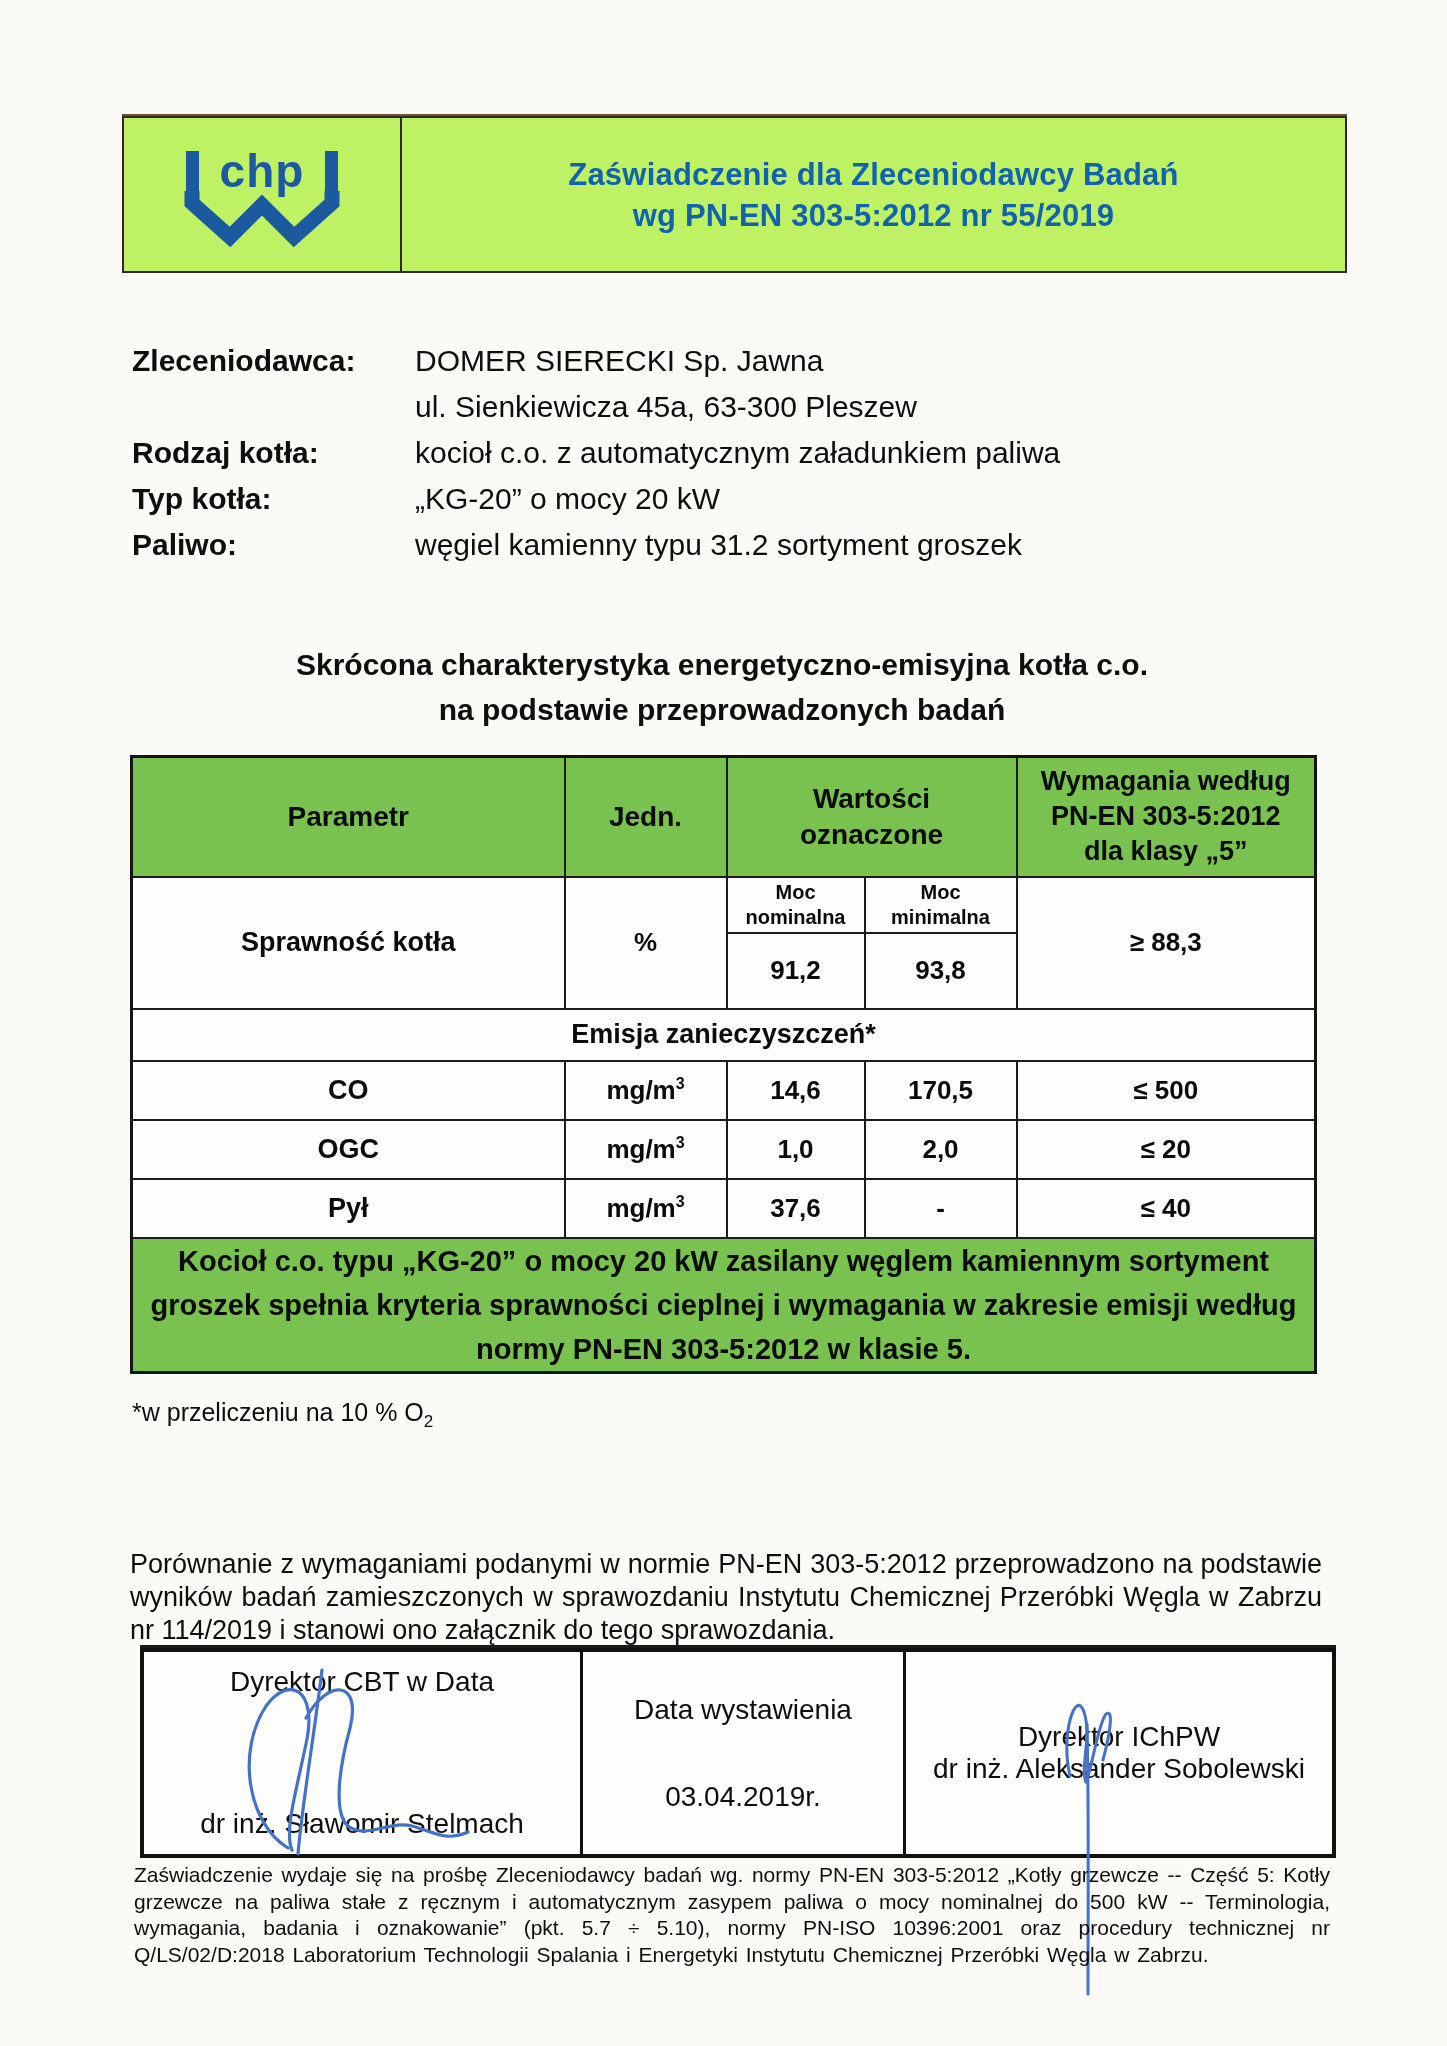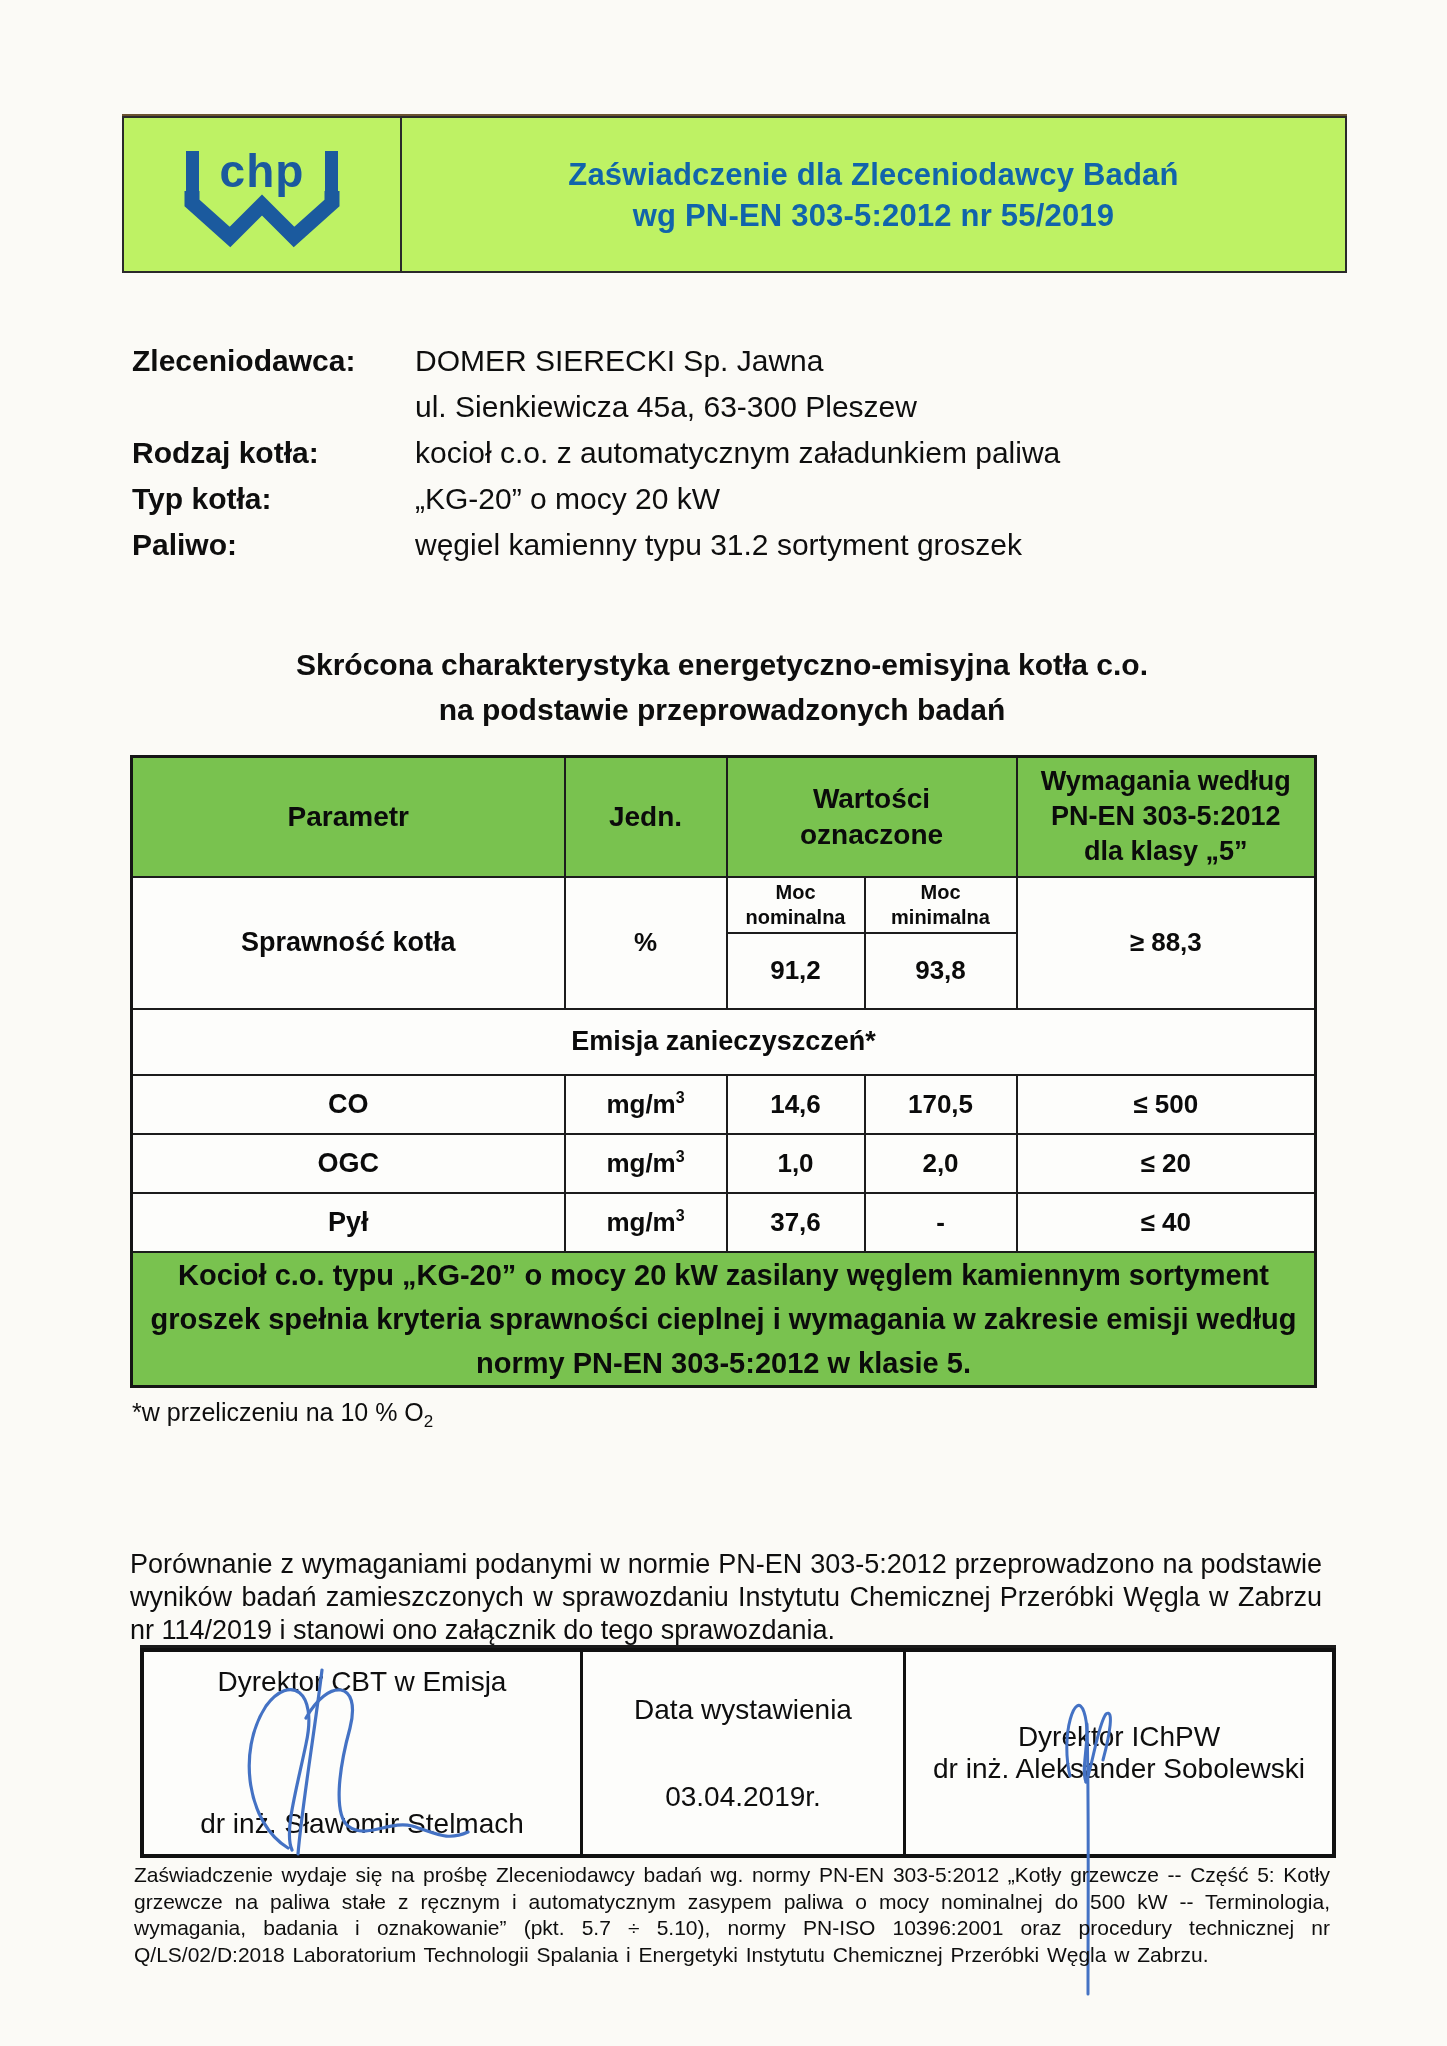--- a/index.html
+++ b/index.html
@@ -154,21 +154,21 @@
     <td class="param" rowspan="2">Sprawność kotła</td>
     <td class="unit" rowspan="2">%</td>
     <td class="subhead">Moc nominalna</td>
     <td class="subhead">Moc minimalna</td>
     <td class="val" rowspan="2">≥ 88,3</td>
   </tr>
   <tr style="height:76px">
     <td class="val">91,2</td>
     <td class="val">93,8</td>
   </tr>
-  <tr style="height:66px">
+  <tr style="height:52px">
     <td class="param" colspan="5">Emisja zanieczyszczeń*</td>
   </tr>
   <tr style="height:59px">
     <td class="param">CO</td>
     <td class="unit"><span>mg/m</span><sup class="u3">3</sup></td>
     <td class="val">14,6</td>
     <td class="val">170,5</td>
     <td class="val">≤ 500</td>
   </tr>
   <tr style="height:59px">
@@ -192,21 +192,21 @@
   </table>
 
 <div class="abs footnote">
   <span>*w przeliczeniu na 10 % O</span><sub>2</sub>
 </div>
 
 <div class="abs compare-par">Porównanie z wymaganiami podanymi w normie PN-EN 303-5:2012 przeprowadzono na podstawie wyników badań zamieszczonych w sprawozdaniu Instytutu Chemicznej Przeróbki Węgla w Zabrzu nr 114/2019 i stanowi ono załącznik do tego sprawozdania.</div>
 
 <div class="abs sig-box">
   <div class="sig-cell left">
-    <div>Dyrektor CBT w Emisja</div>
+    <div>Dyrektor CBT w Data</div>
     <div>dr inż. Sławomir Stelmach</div>
   </div>
   <div class="sig-cell mid">
     <div>Data wystawienia</div>
     <div>03.04.2019r.</div>
   </div>
   <div class="sig-cell right">
     <div>Dyrektor IChPW</div>
     <div>dr inż. Aleksander Sobolewski</div>
   </div>

